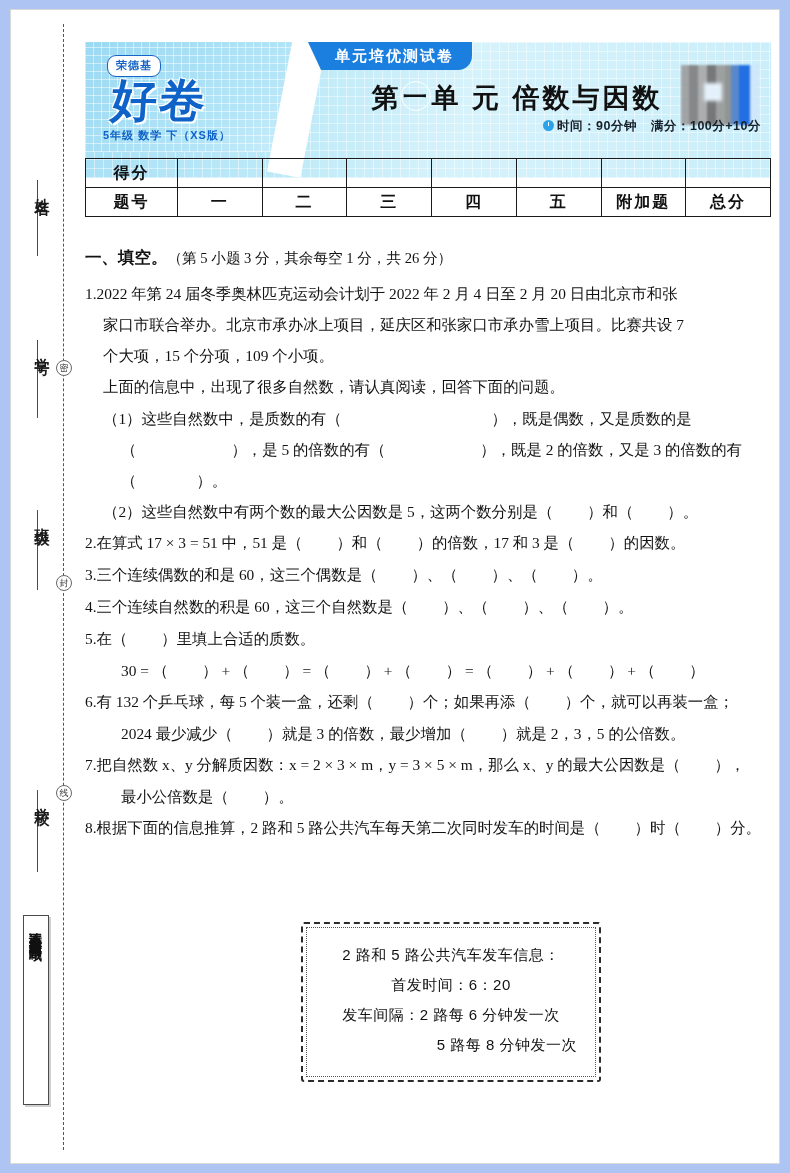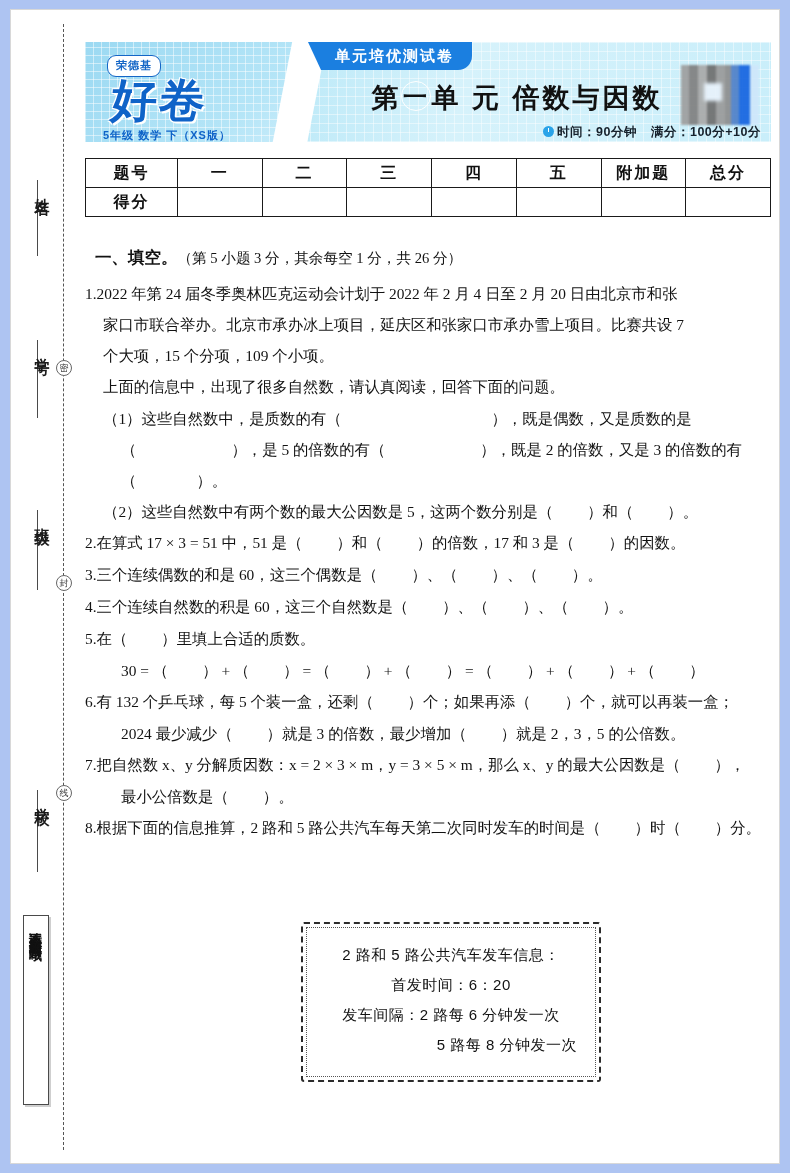--- a/index.html
+++ b/index.html
@@ -91,21 +91,21 @@
   #content {
     position: absolute;
     left: 62px; top: 0;
     width: 708px; height: 100%;
   }
 
   
   #banner {
     position: absolute;
     left: 12px; top: 32px;
-    width: 686px; height: 100px;
+    width: 686px; height: 136px;
     background:
       repeating-linear-gradient(0deg, rgba(255,255,255,.45) 0 1px, rgba(255,255,255,0) 1px 9px),
       repeating-linear-gradient(90deg, rgba(255,255,255,.45) 0 1px, rgba(255,255,255,0) 1px 9px),
       linear-gradient(100deg, #a8e0f5 0%, #bfeaf8 32%, #d6f2fb 55%, #c9eefa 100%);
     overflow: hidden;
   }
   #banner-left {
     position: absolute; left: 0; top: 0;
     width: 218px; height: 110px;
     background:
@@ -208,21 +208,21 @@
   #qr-blob::after {
     content: "";
     position: absolute;
     left: 30%; top: 30%;
     width: 22%; height: 30%;
     background: #e8f2fb;
     filter: blur(1.6px);
   }
   #exam-meta {
     position: absolute;
-    right: 10px; top: 82px;
+    right: 10px; top: 76px;
     font-size: 12.5px;
     font-weight: 700;
     color: #15202b;
     letter-spacing: .5px;
     font-family: "Liberation Sans", sans-serif;
     display: flex; align-items: center; gap: 14px;
   }
   .clock-icon {
     display: inline-block;
     width: 11px; height: 11px;
@@ -266,21 +266,21 @@
     left: 12px; top: 218px;
     width: 690px;
     font-size: 15.4px;
     line-height: 31px;
     color: #121212;
   }
   .sec-head {
     font-size: 16.5px;
     font-weight: 800;
     letter-spacing: 0px;
-    margin: 14px 0 4px 10px;
+    margin: 14px 0 4px 0;
   }
   .sec-head .pts {
     font-weight: 400;
     font-size: 14.6px;
   }
   .q {
     margin: 0 0 1px 0;
     text-indent: 0;
     padding-left: 18px;
   }
@@ -376,39 +376,39 @@
 
         <div id="exam-meta">
           <span><span class="clock-icon"></span><span>时间：90分钟</span></span>
           <span>满分：100分+10分</span>
         </div>
       </div>
 
       <table id="score-table">
         <tbody>
             <tr>
+          <td class="lab">得分</td>
+          <td></td>
+          <td></td>
+          <td></td>
+          <td></td>
+          <td></td>
+          <td></td>
+          <td></td>
+        </tr>
+        <tr>
           <td class="lab">题号</td>
           <td>一</td>
           <td>二</td>
           <td>三</td>
           <td>四</td>
           <td>五</td>
           <td>附加题</td>
           <td>总分</td>
         </tr>
-        <tr>
-          <td class="lab">得分</td>
-          <td></td>
-          <td></td>
-          <td></td>
-          <td></td>
-          <td></td>
-          <td></td>
-          <td></td>
-        </tr>
       </tbody>
         </table>
 
       <div id="paper-body">
 
         <div class="sec-head">
           <span>一、填空。</span><span class="pts">（第 5 小题 3 分，其余每空 1 分，共 26 分）</span>
         </div>
 
         <div class="q hang">

